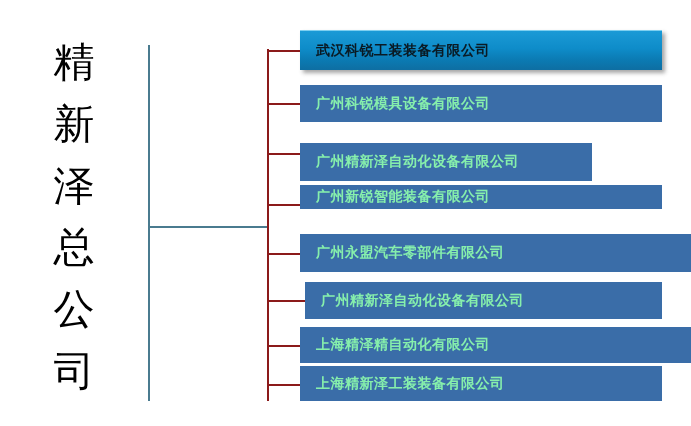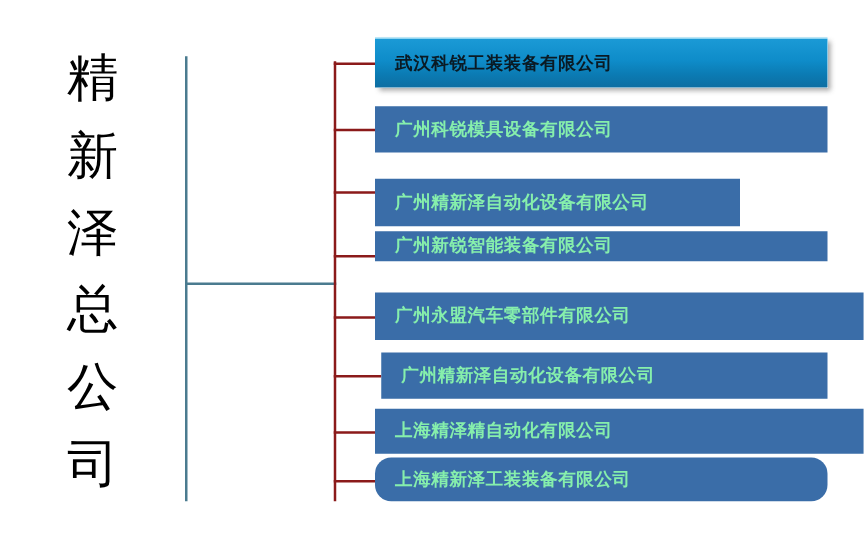--- a/index.html
+++ b/index.html
@@ -145,18 +145,18 @@
       </div>
       <div class="node plain" style="left: 300px; top: 234px; width: 414px; height: 38px;">
         <span>广州永盟汽车零部件有限公司</span>
       </div>
       <div class="node plain" style="left: 305px; top: 282px; width: 357px; height: 37px;">
         <span>广州精新泽自动化设备有限公司</span>
       </div>
       <div class="node plain" style="left: 300px; top: 327px; width: 395px; height: 36px;">
         <span>上海精泽精自动化有限公司</span>
       </div>
-      <div class="node plain" style="left: 300px; top: 366px; width: 362px; height: 35px; border-radius: 13px;">
+      <div class="node plain" style="left: 300px; top: 366px; width: 362px; height: 35px;">
         <span>上海精新泽工装装备有限公司</span>
       </div>
     </div>
 
 </div>
 
 </body></html>

